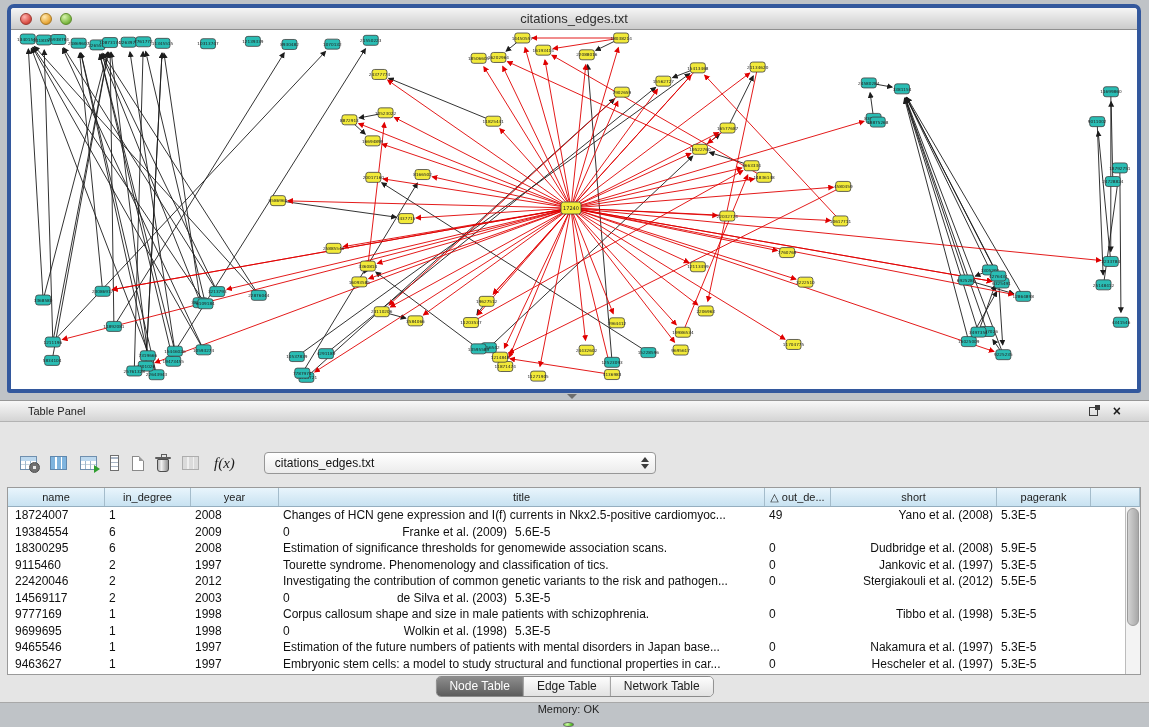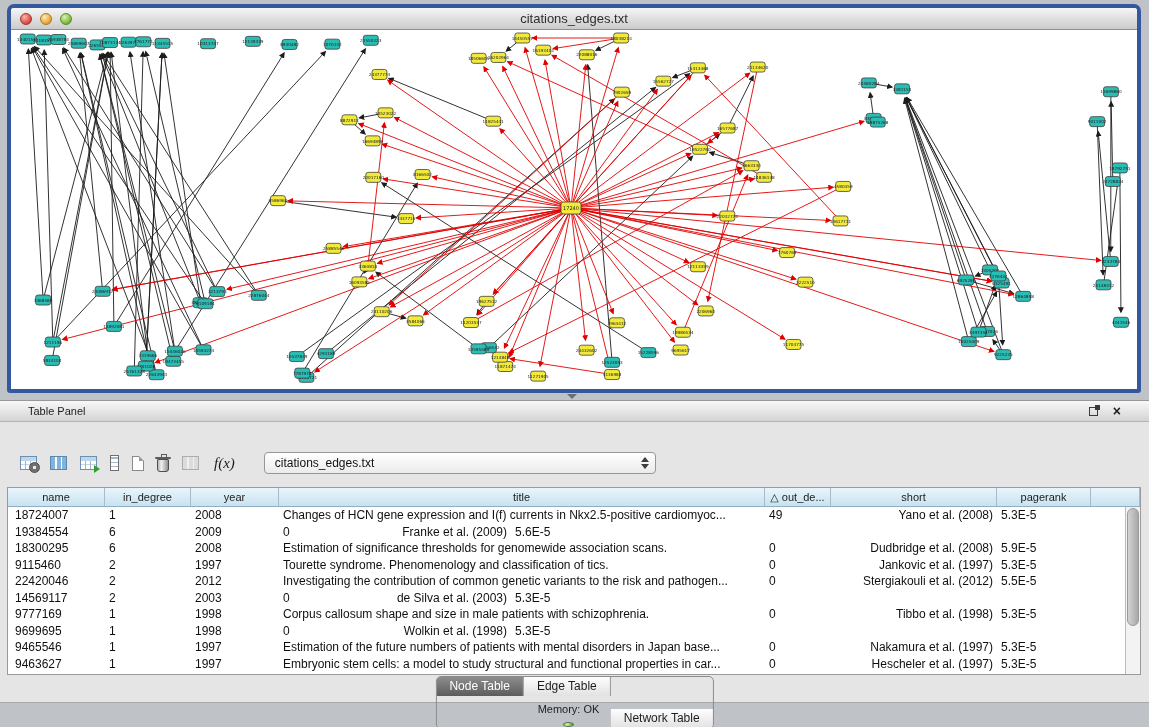--- a/index.html
+++ b/index.html
@@ -86,21 +86,21 @@
   .vscroll { position:absolute; right:0; top:19px; bottom:0; width:15px;
     background:#f3f3f3; border-left:1px solid #bcbcbc; }
   .vthumb { position:absolute; left:1px; top:1px; width:12px; height:118px; border-radius:6px;
     background:linear-gradient(90deg,#d3d3d3,#a8a8a8); border:1px solid #9a9a9a; }
 
   
   .tabs { position:absolute; top:275px; left:50%; transform:translateX(-50%); display:flex;
     border:1px solid #8b8b8b; border-radius:5px; overflow:hidden; }
   .tab { height:19px; line-height:19px; padding:0 13px; font-size:12px; color:#1d1d1d;
     background:linear-gradient(#fdfdfd,#e2e2e2); border-right:1px solid #979797; cursor:default; }
-  .tab:last-child { border-right:none;margin-top:32px; }
+  .tab:last-child { border-right:none; }
   .tab.selected { background:linear-gradient(#8d8d8d,#5c5c5c); color:#fff; }
 
   
   .status { position:absolute; left:0; top:703px; width:1149px; height:24px;
     display:flex; align-items:center; justify-content:flex-end; gap:7px; padding-right:12px;
     font-size:11px; color:#1f1f1f;flex-direction:column; }
   .memdot { width:11px; height:11px; border-radius:50%; border:1px solid #6a6a6a;
     background:radial-gradient(circle at 35% 30%, #dcffb2, #63c934 60%, #3e9a1c); }
 </style>
 </head>

